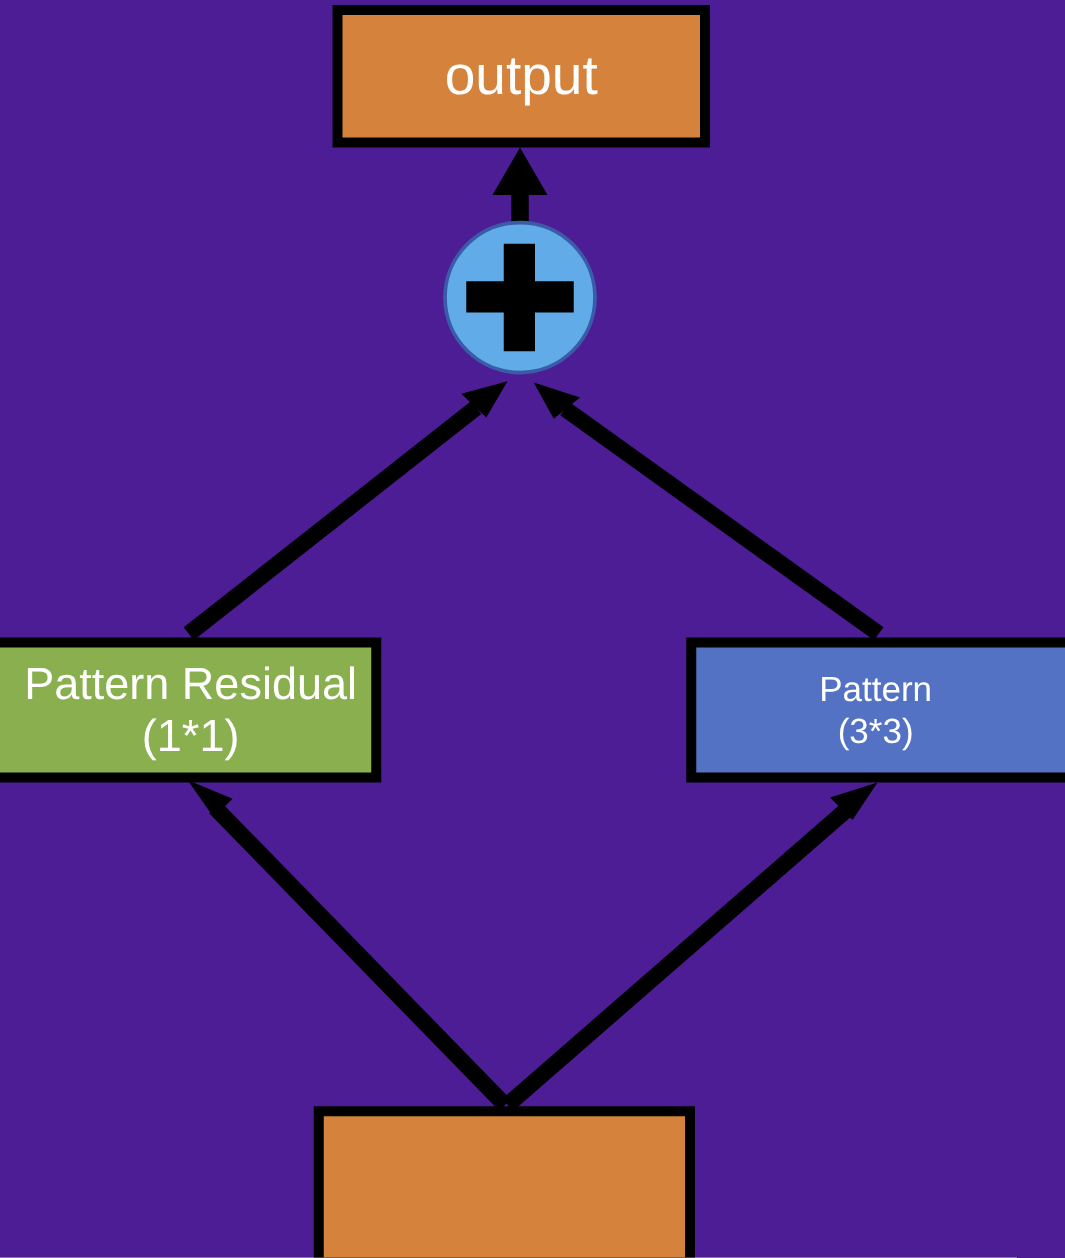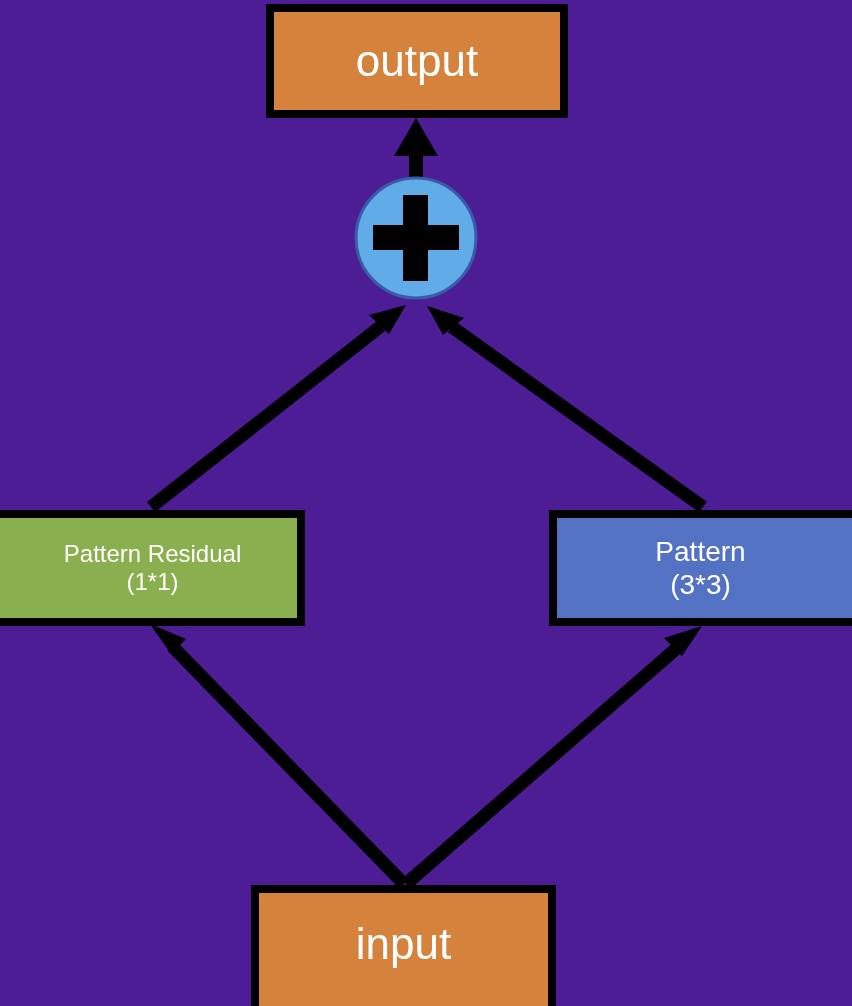--- a/index.html
+++ b/index.html
@@ -43,21 +43,21 @@
   .label-output {
     left: 266px; top: 4px; width: 302px; height: 114px;
     font-size: 44px;
   }
   .label-input {
     left: 251px; top: 885px; width: 305px; height: 117px;
     font-size: 44px;
   }
   .label-green {
     left: 0px; top: 510px; width: 305px; height: 116px;
-    font-size: 24px;
+    font-size: 36px;
   }
   .label-blue {
     left: 549px; top: 510px; width: 303px; height: 116px;
     font-size: 28px;
   }
   .label-line { display: block; }
 </style>
 </head>
 <body>
 
@@ -113,17 +113,14 @@
   <div class="node-label label-green">
     <span class="label-line">Pattern Residual</span>
     <span class="label-line">(1*1)</span>
   </div>
 
   <div class="node-label label-blue">
     <span class="label-line">Pattern</span>
     <span class="label-line">(3*3)</span>
   </div>
 
-  <div class="node-label label-input">
-    <span class="label-line">input</span>
-  </div>
 
 </div>
 
 </body></html>

